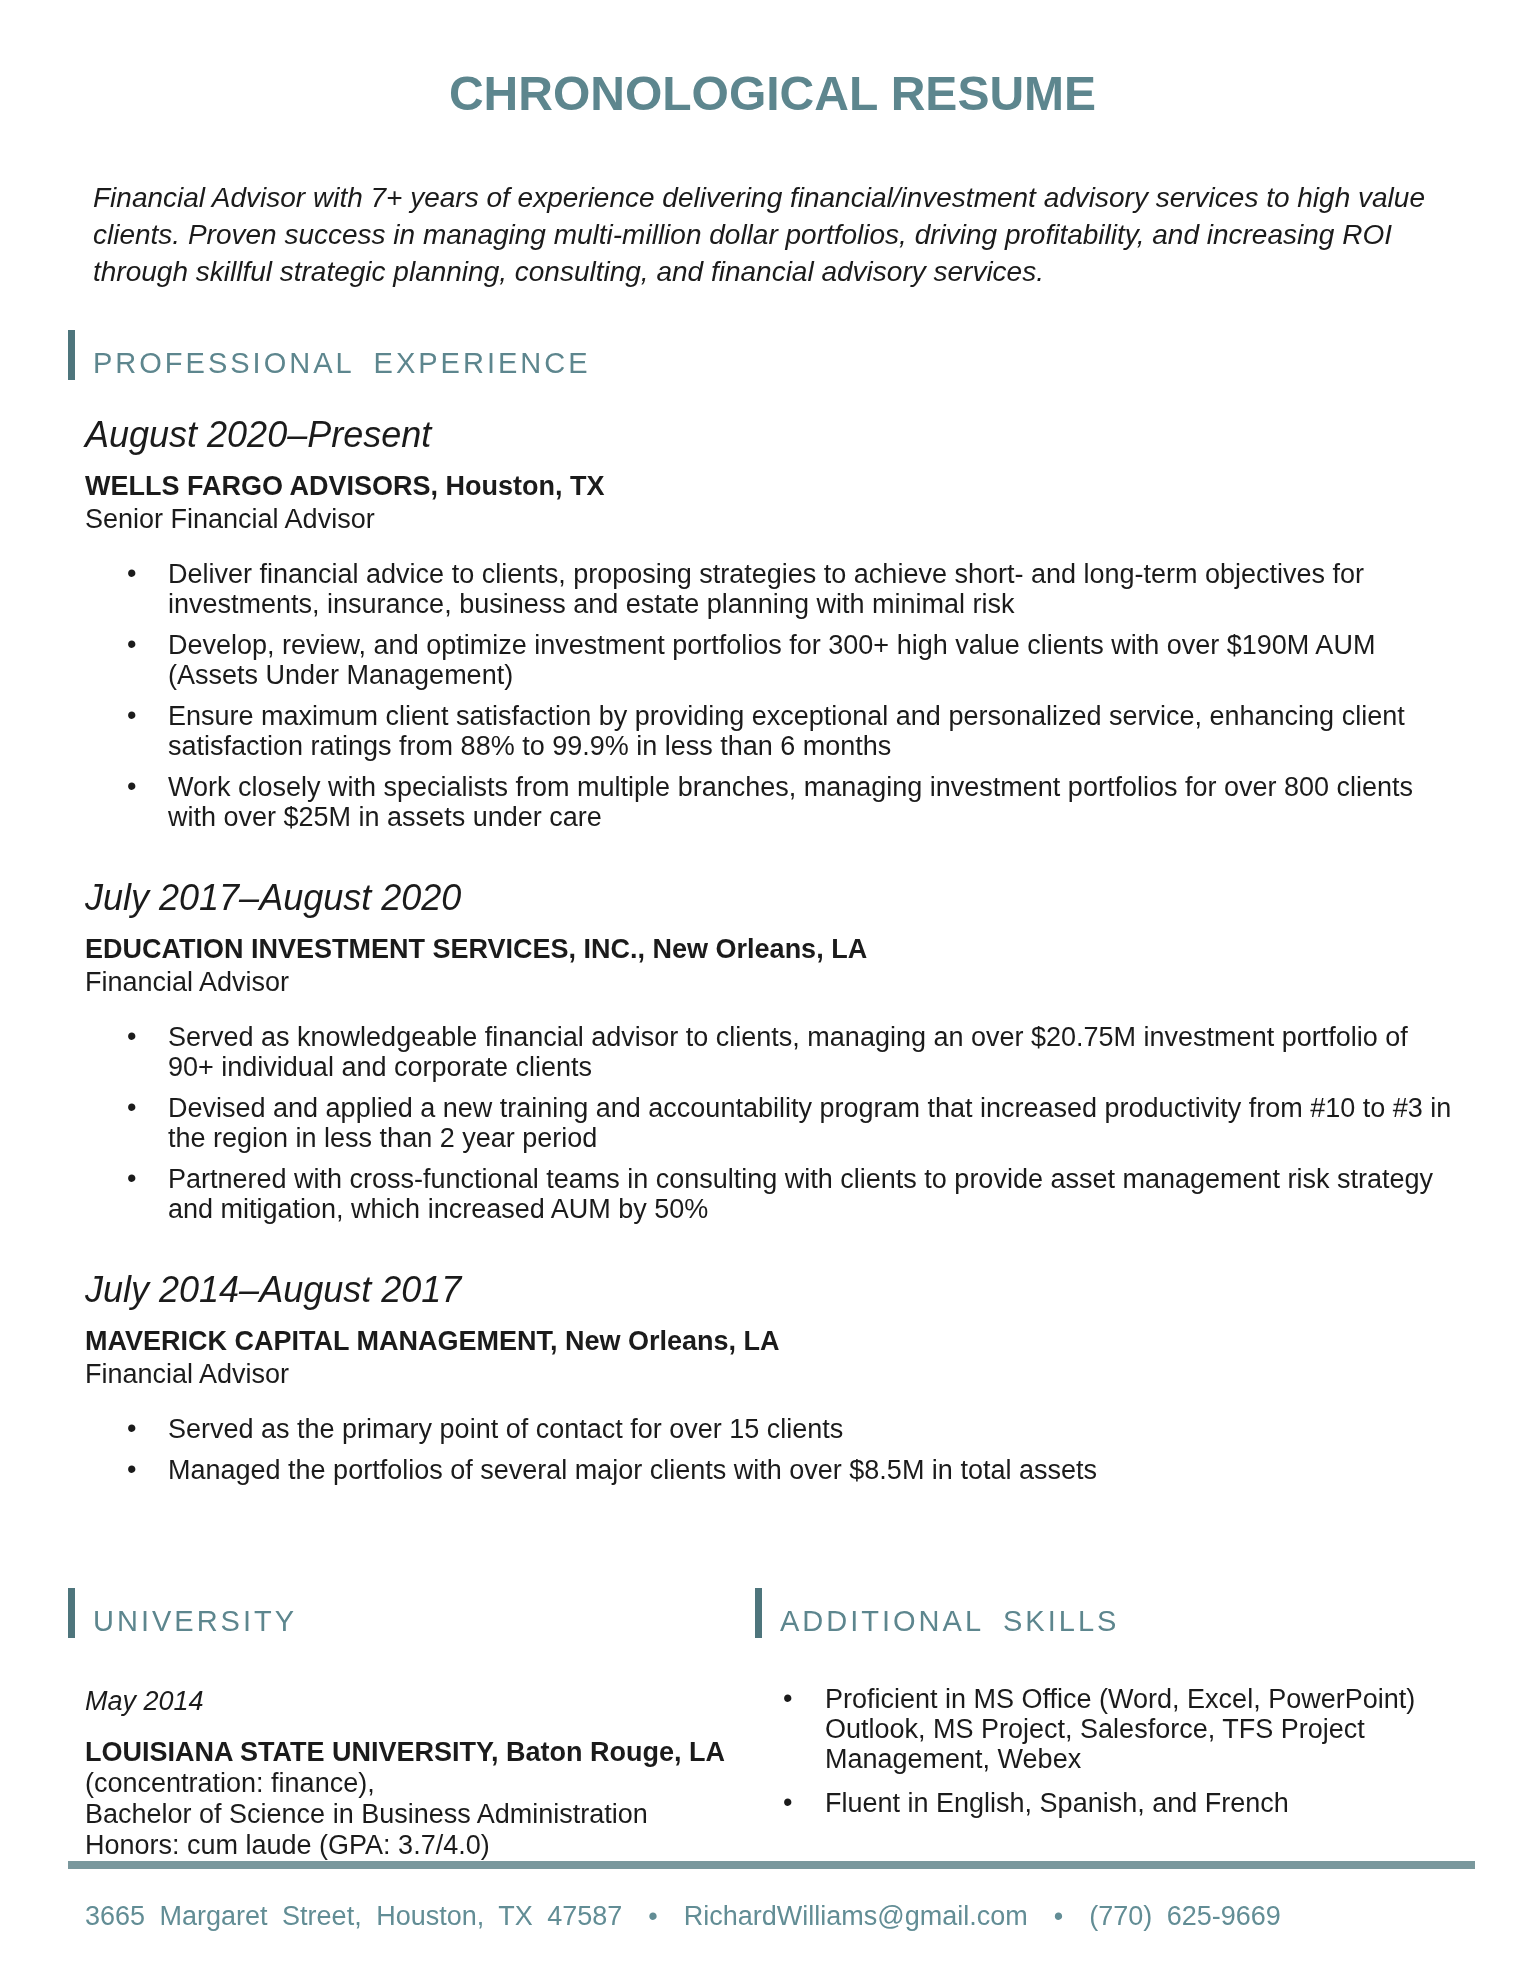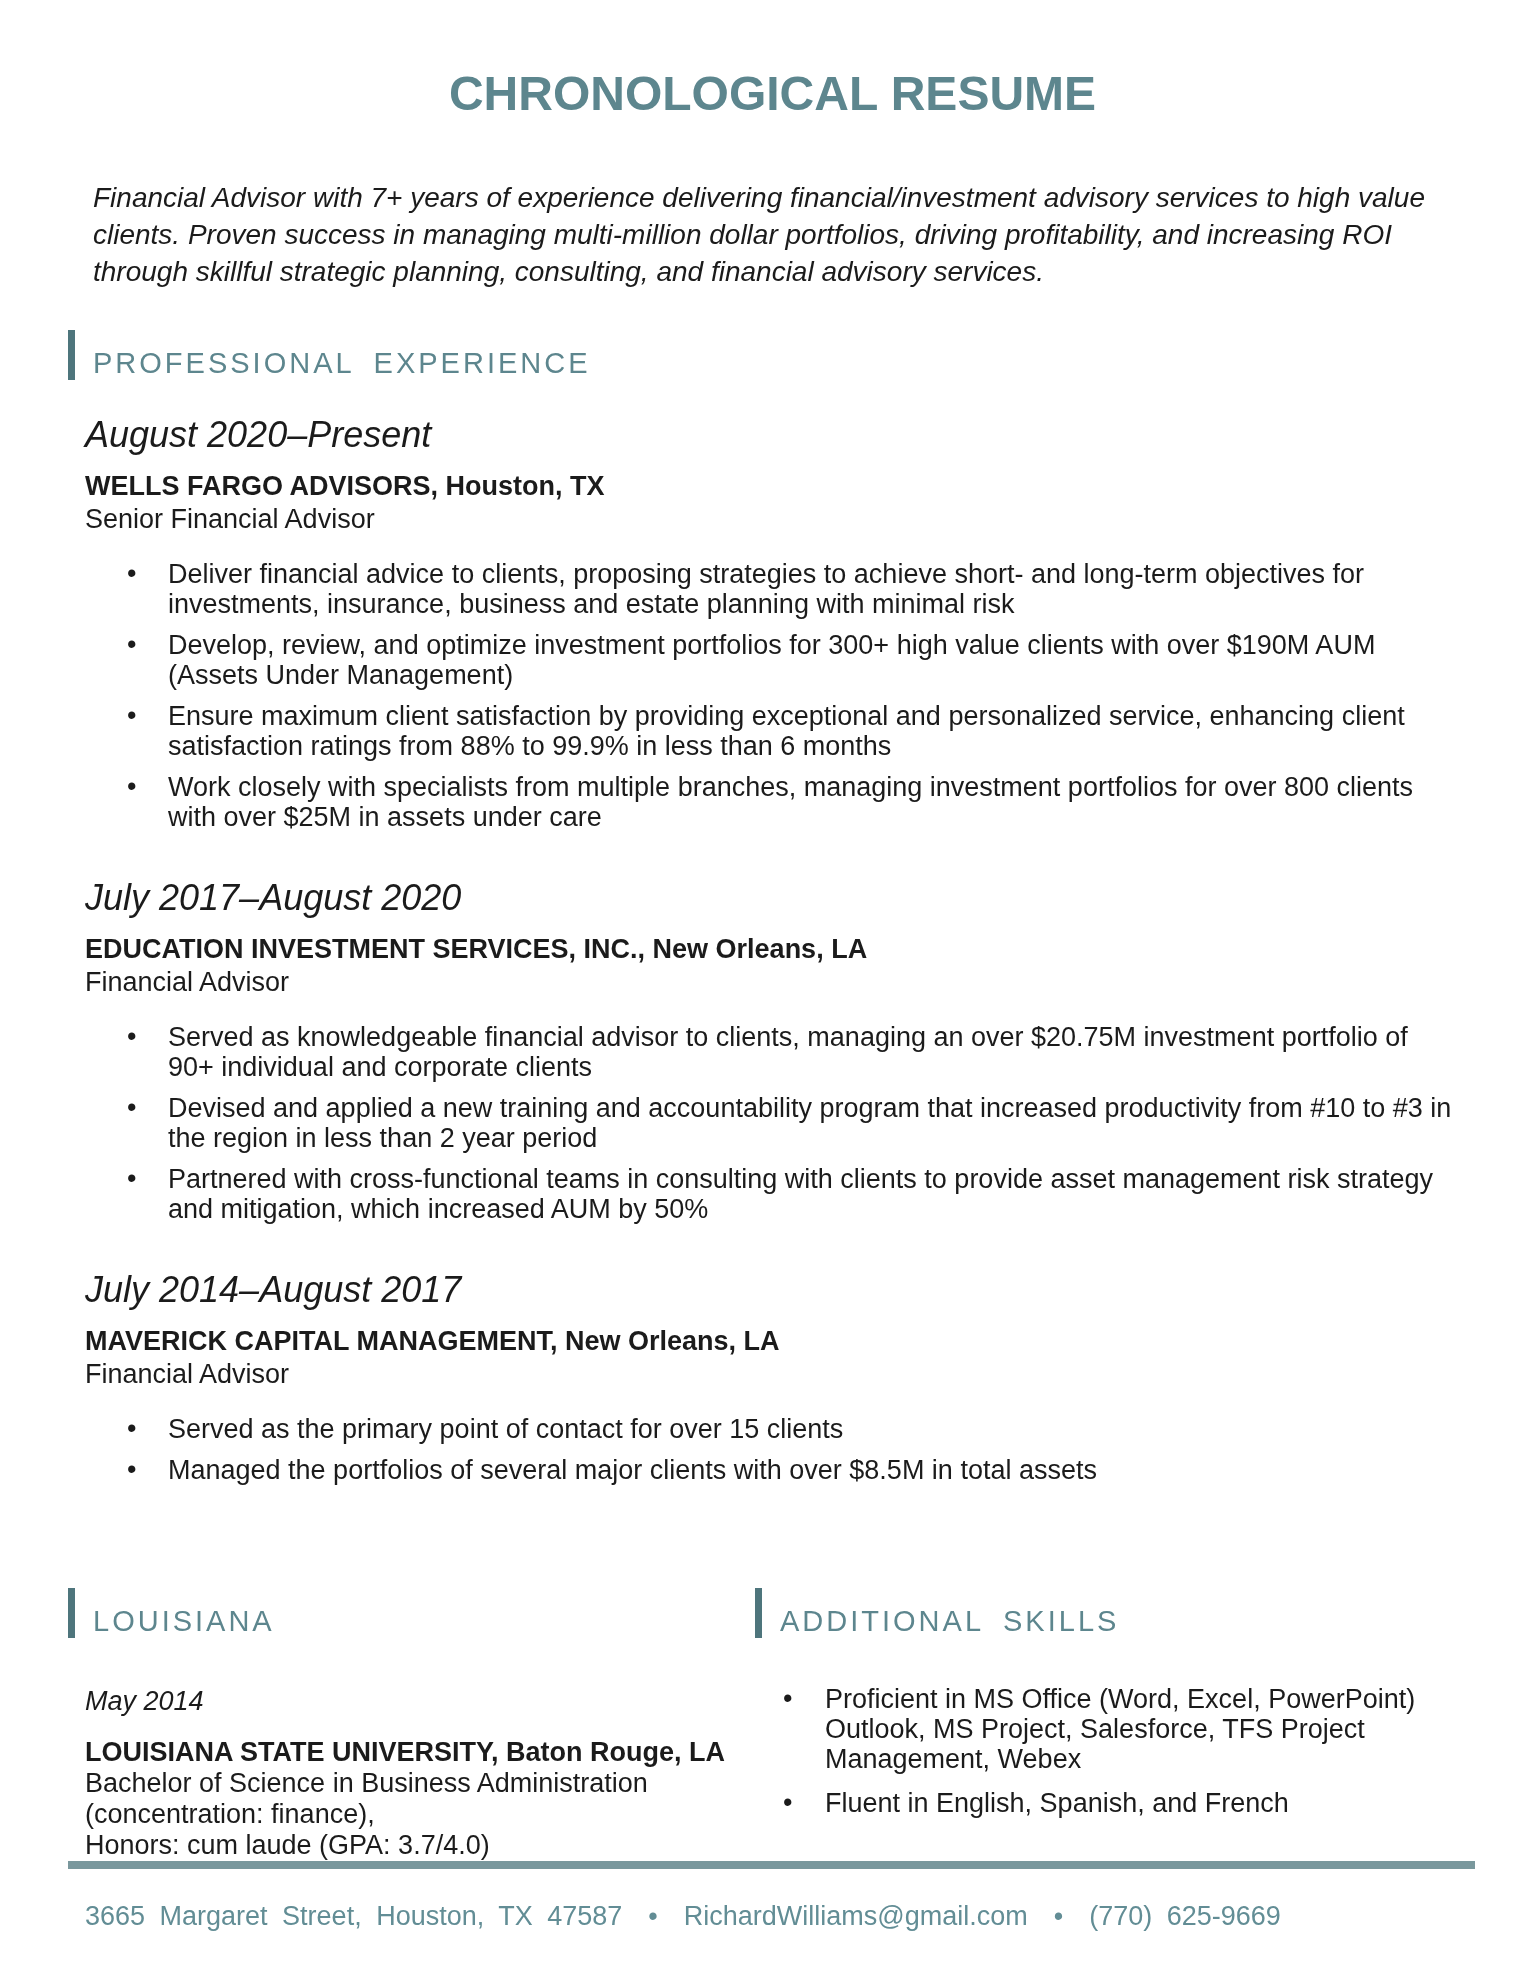--- a/index.html
+++ b/index.html
@@ -197,26 +197,26 @@
       <li><span class="dot">•</span><span>Served as the primary point of contact for over 15 clients</span></li>
       <li><span class="dot">•</span><span>Managed the portfolios of several major clients with over $8.5M in total assets</span></li>
     </ul>
   </div>
 
   <div class="bottom">
 
     <div class="col-left">
       <div class="section-h">
         <span class="bar"></span>
-        <span class="section-title">LOUISIANA</span>
+        <span class="section-title">UNIVERSITY</span>
       </div>
       <div class="edu-dates">May 2014</div>
       <div class="edu-school">LOUISIANA STATE UNIVERSITY, Baton Rouge, LA</div>
+      <div class="edu-line">(concentration: finance),</div>
       <div class="edu-line">Bachelor of Science in Business Administration</div>
-      <div class="edu-line">(concentration: finance),</div>
       <div class="edu-line">Honors: cum laude (GPA: 3.7/4.0)</div>
     </div>
 
     <div class="col-right">
       <div class="section-h">
         <span class="bar"></span>
         <span class="section-title">ADDITIONAL SKILLS</span>
       </div>
       <ul class="bullets skills">
         <li><span class="dot">•</span><span>Proficient in MS Office (Word, Excel, PowerPoint) Outlook, MS Project, Salesforce, TFS Project Management, Webex</span></li>

